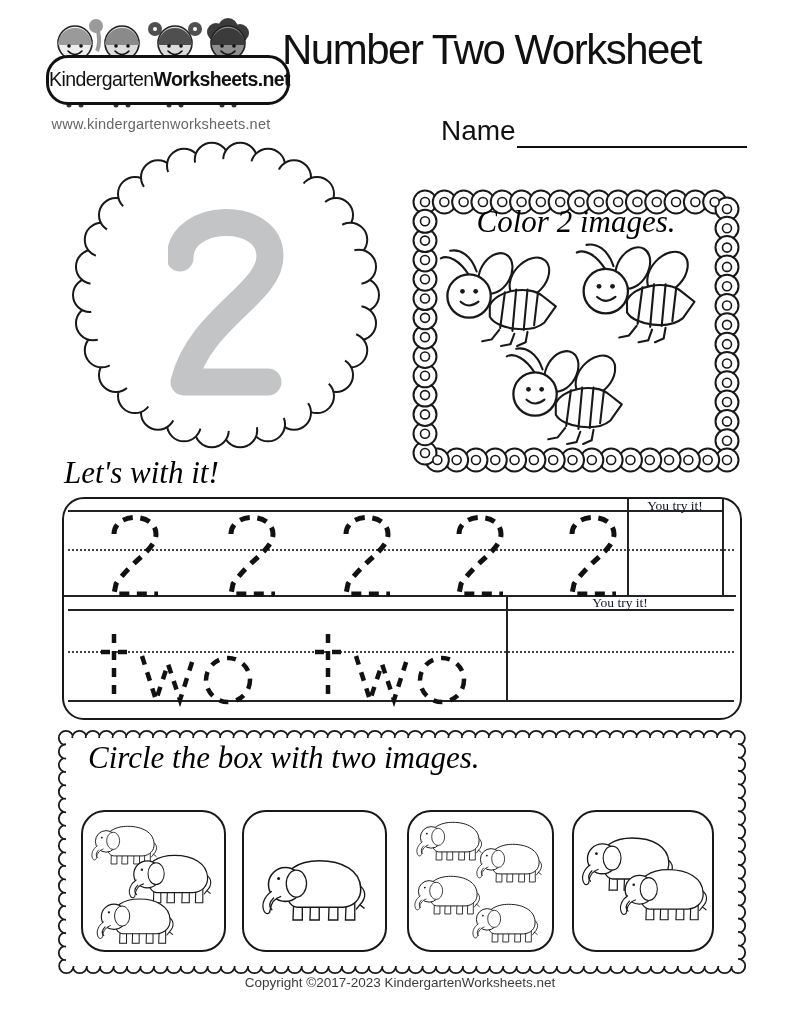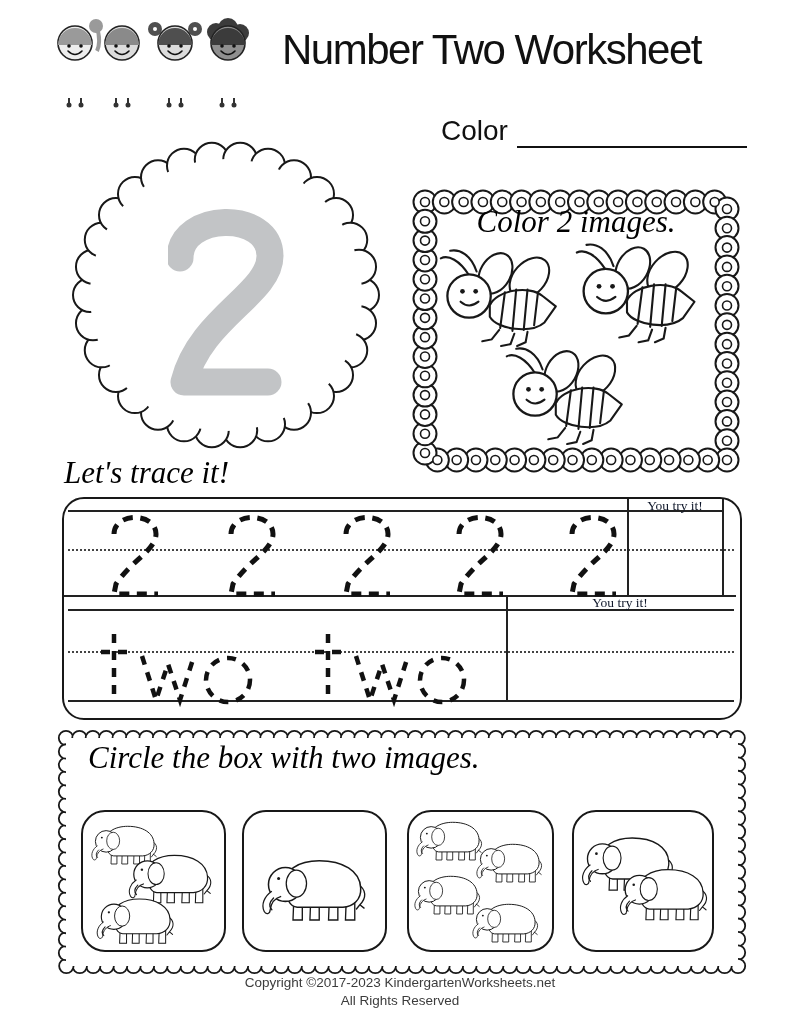--- a/index.html
+++ b/index.html
@@ -83,24 +83,28 @@
       <circle cx="188" cy="18" r="10" fill="#3b3b3b"></circle>
       <circle cx="188" cy="33" r="17" fill="#8f8f8f" stroke="#222" stroke-width="1.6"></circle>
       <path d="M171,35 A17,17 0 1 1 205,35 Z" fill="#3b3b3b"></path>
       <circle cx="182" cy="36" r="1.8" fill="#111"></circle>
       <circle cx="194" cy="36" r="1.8" fill="#111"></circle>
       <path d="M181,41 Q188,48 195,41" fill="none" stroke="#111" stroke-width="1.6" stroke-linecap="round"></path>
       <path d="M182,88 L182,93 M194,88 L194,93" stroke="#333" stroke-width="2"></path>
       <circle cx="182" cy="95" r="2.5" fill="#333"></circle>
       <circle cx="194" cy="95" r="2.5" fill="#333"></circle>
     </svg>
+  <div id="logo-banner" class="abs">
+    <span class="b1">Kindergarten</span><span class="b2">Worksheets.net</span>
+  </div>
+  <div id="logo-url" class="abs">www.kindergartenworksheets.net</div>
 
   <div id="page-title" class="abs">Number Two Worksheet</div>
 
-  <div id="name-row" class="abs">Color</div>
+  <div id="name-row" class="abs">Name</div>
   <div id="name-line" class="abs"></div>
 
   <svg id="badge" class="abs" width="312" height="318" viewBox="0 0 312 318">
       <circle cx="292" cy="159" r="17" fill="#fff" stroke="#181818" stroke-width="2"></circle>
       <circle cx="289.0280736997976" cy="187.27598995121525" r="17" fill="#fff" stroke="#181818" stroke-width="2"></circle>
       <circle cx="280.24218223939374" cy="214.3161834583088" r="17" fill="#fff" stroke="#181818" stroke-width="2"></circle>
       <circle cx="266.0263112349928" cy="238.93879431177635" r="17" fill="#fff" stroke="#181818" stroke-width="2"></circle>
       <circle cx="247.00176246480473" cy="260.06769626492564" r="17" fill="#fff" stroke="#181818" stroke-width="2"></circle>
       <circle cx="224" cy="276.77945491468364" r="17" fill="#fff" stroke="#181818" stroke-width="2"></circle>
       <circle cx="198.02631123499285" cy="288.3436862161409" r="17" fill="#fff" stroke="#181818" stroke-width="2"></circle>
@@ -302,21 +306,21 @@
         <path d="M84,45 L80,89" fill="none" stroke="#181818" stroke-width="2.2" stroke-linecap="round"></path>
         <path d="M96,45 L92,88" fill="none" stroke="#181818" stroke-width="2.2" stroke-linecap="round"></path>
         <path d="M107,49 L103,83" fill="none" stroke="#181818" stroke-width="2.2" stroke-linecap="round"></path>
         <circle cx="34" cy="52" r="23" fill="#fff" stroke="#181818" stroke-width="2.4"></circle>
         <circle cx="27" cy="47" r="2.5" fill="#181818"></circle>
         <circle cx="41" cy="47" r="2.5" fill="#181818"></circle>
         <path d="M25,58 Q34,66 44,58" fill="none" stroke="#181818" stroke-width="2.2" stroke-linecap="round"></path>
       </svg>
     </div>
 
-  <div id="trace-heading" class="abs serif activity-heading">Let's trace it!</div>
+  <div id="trace-heading" class="abs serif activity-heading">Let's with it!</div>
 
   <div id="tracebox" class="abs">
 
     <div class="hline" style="left:4px;top:11px;width:656px;"></div>
     <div class="dotline" style="left:4px;top:50px;width:666px;"></div>
     <div class="hline" style="left:0px;top:96px;width:672px;"></div>
     <div class="vline" style="left:563px;top:0px;height:97px;"></div>
     <div class="vline" style="left:658px;top:0px;height:97px;"></div>
     <div class="trylabel" style="left:563px;top:-1px;width:96px;">You try it!</div>
     <div class="abs" style="left:563px;top:12px;width:95px;height:84px;"></div>
@@ -633,14 +637,13 @@
           <circle cx="30" cy="36" r="20" fill="#fff" stroke="#181818" stroke-width="1.8"></circle>
           <ellipse cx="43" cy="35" rx="12" ry="16" fill="#fff" stroke="#181818" stroke-width="1.5"></ellipse>
           <circle cx="22" cy="29" r="1.8" fill="#181818"></circle>
           <path d="M14,44 C5,50 1,60 5,68 C7,72 12,71 12,66 C13,58 18,52 25,50" fill="#fff" stroke="#181818" stroke-width="1.5"></path>
           <path d="M16,52 C11,57 10,62 14,66" fill="none" stroke="#181818" stroke-width="1.6" stroke-linecap="round"></path>
         </svg>
       </div>
     </div>
 
   <div id="footer1" class="abs footer-line">Copyright ©2017-2023 KindergartenWorksheets.net</div>
-  <div id="footer2" class="abs footer-line">All Rights Reserved</div>
 </div>
 
 </body></html>

